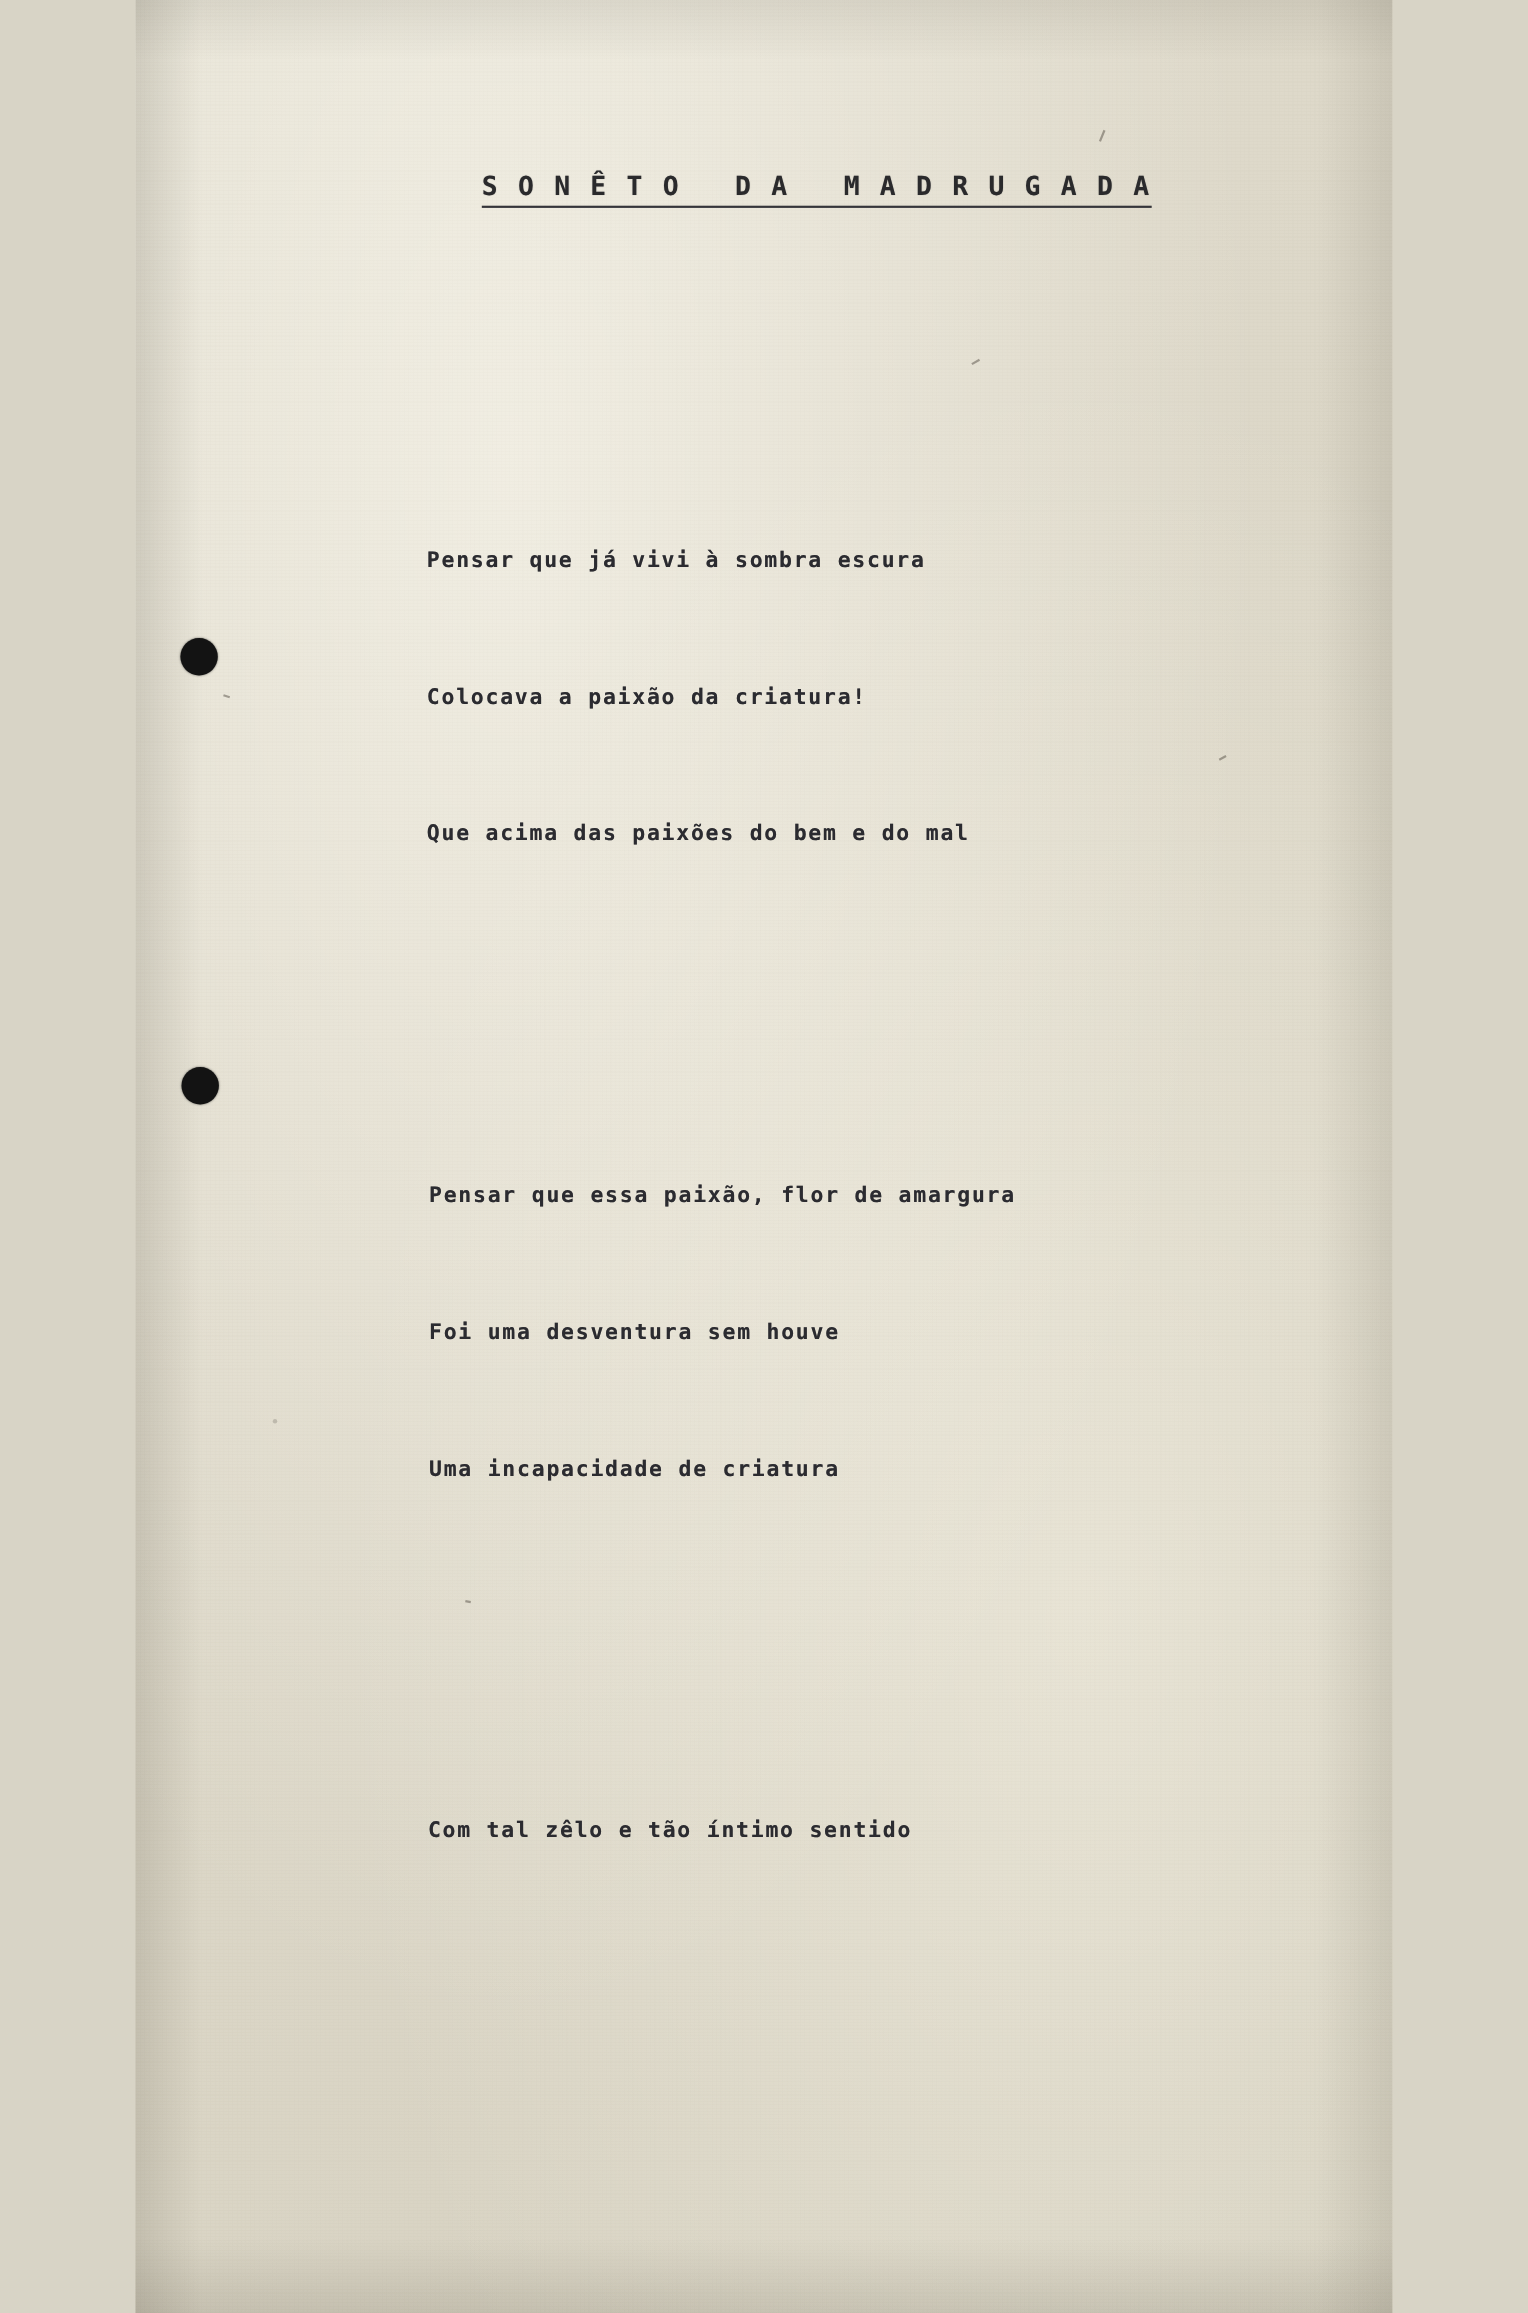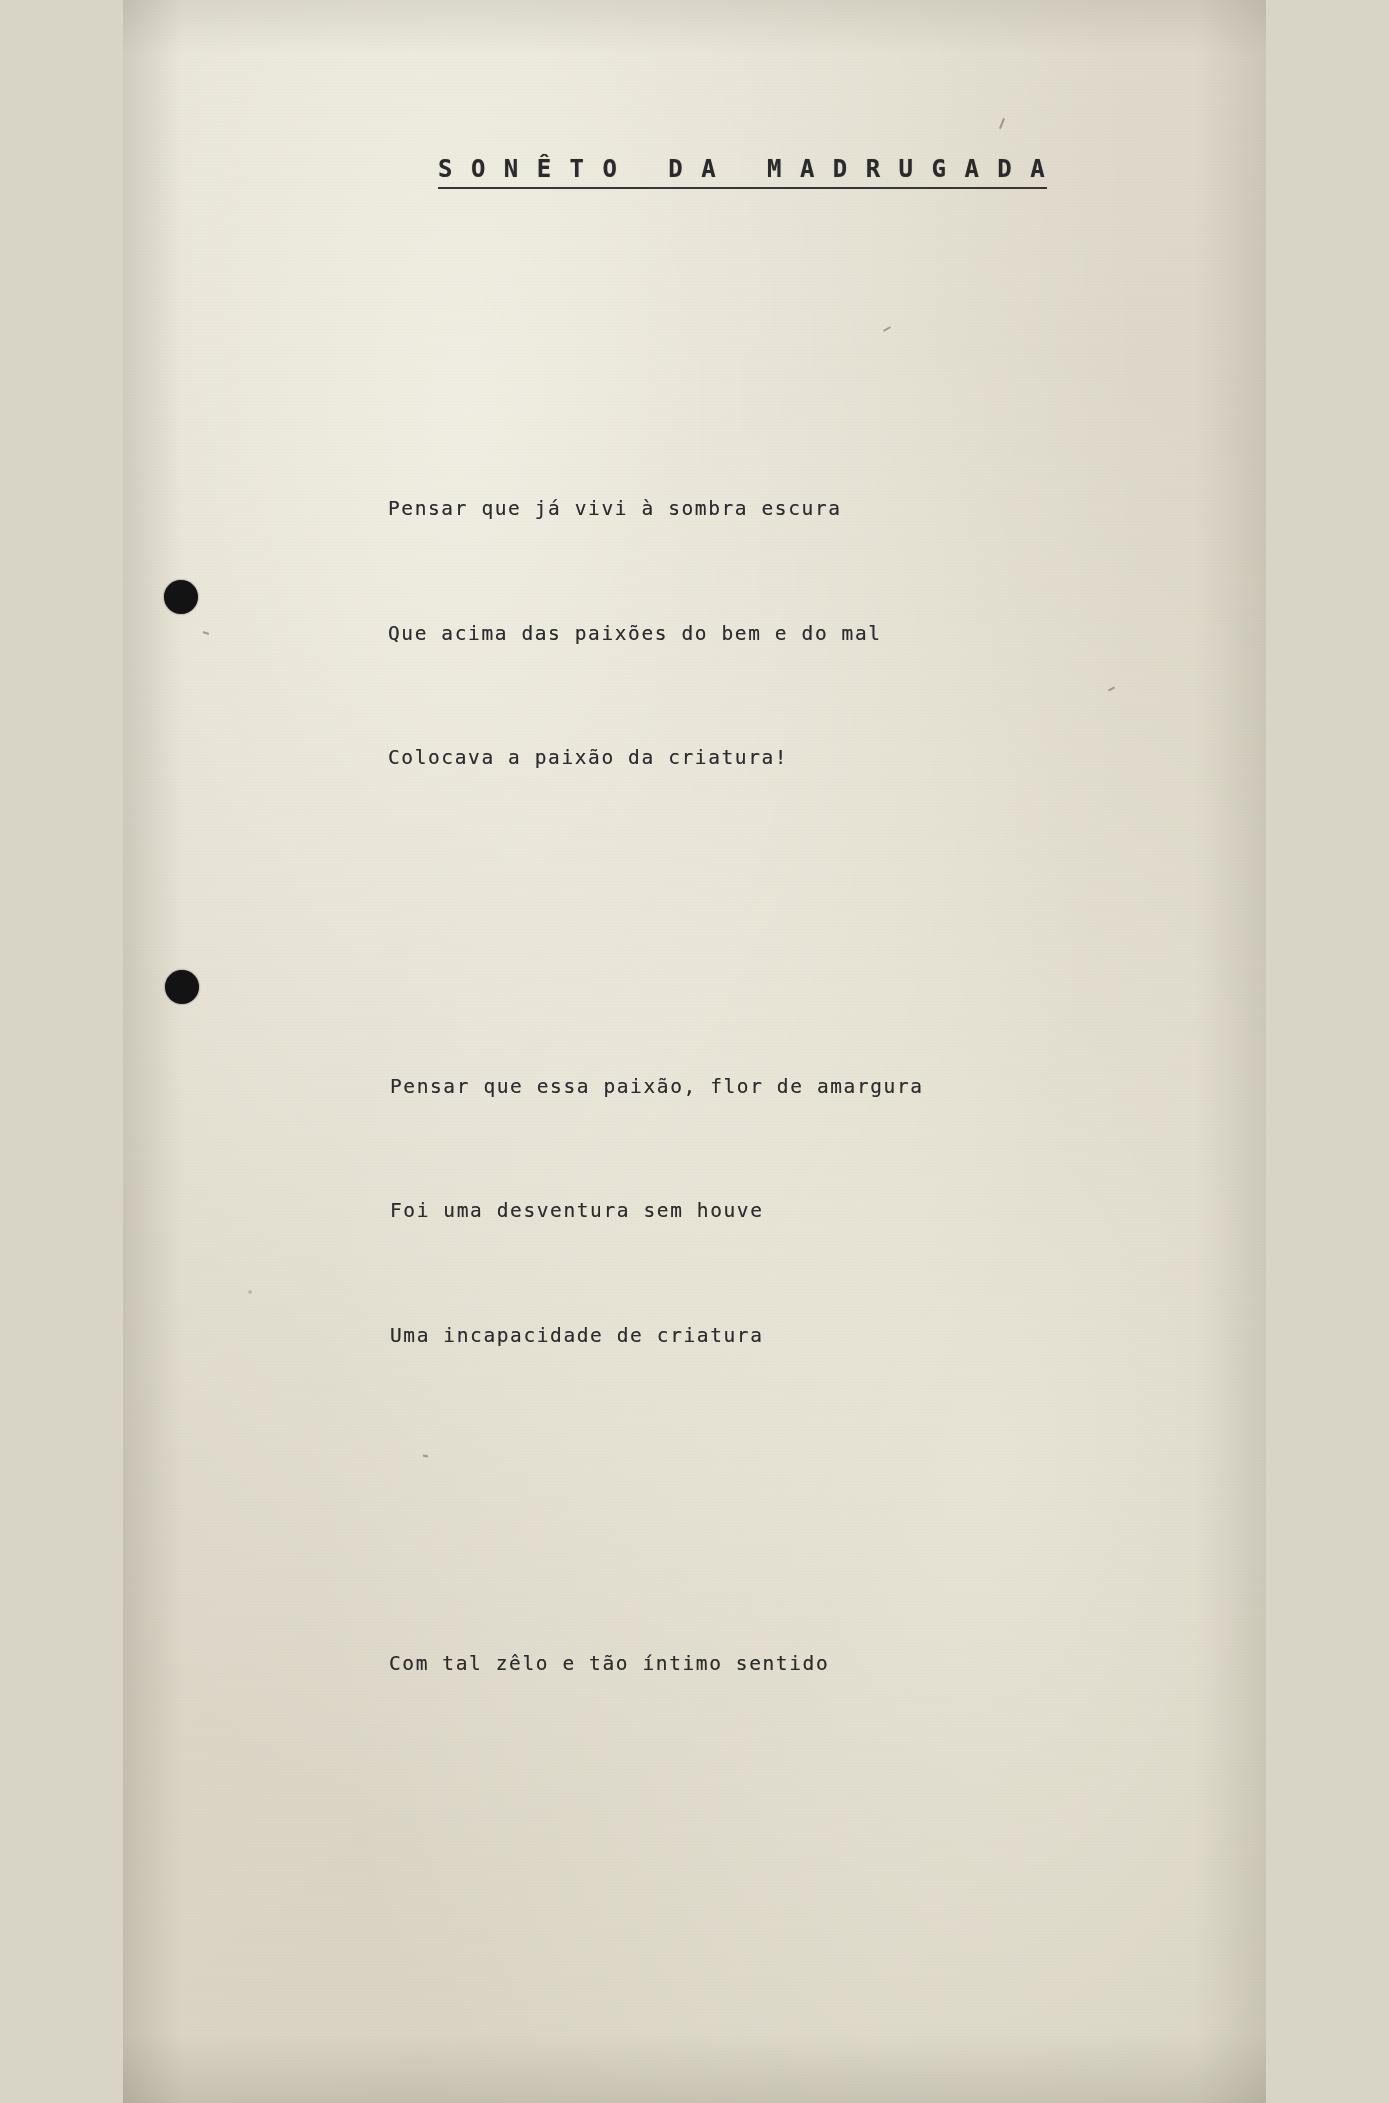--- a/index.html
+++ b/index.html
@@ -71,21 +71,21 @@
     left: 265px;
     top: 322px;
     width: 900px;
     color: #2b2b30;
     font-size: 19.5px;
     line-height: 41.5px;
     letter-spacing: 1.6px;
     white-space: pre;
     text-shadow: 0 0 0.6px rgba(45,45,50,0.5);
   }
-  .stanza { margin-bottom: 38px; }
+  .stanza { margin-bottom: 38px; font-weight: bold; }
   .stanza .line { display: block; }
   .stanza.s2 { margin-left: 2px; }
   .stanza.s3 { margin-left: 1px; }
 
   
   .speck { position: absolute; background: rgba(70,65,55,0.45); }
   .speck.a { left: 878px; top: 118px; width: 2px; height: 11px; transform: rotate(22deg); }
   .speck.b { left: 760px; top: 328px; width: 8px; height: 2px; transform: rotate(-30deg); }
   .speck.c { left: 985px; top: 688px; width: 7px; height: 2px; transform: rotate(-28deg); }
   .speck.d { left: 80px; top: 632px; width: 6px; height: 2px; transform: rotate(18deg); }
@@ -108,22 +108,22 @@
   <div class="speck c"></div>
   <div class="speck d"></div>
   <div class="speck e"></div>
   <div class="speck f"></div>
 
   <div class="title">S O N Ê T O   D A   M A D R U G A D A</div>
 
   <div class="poem">
     <div class="stanza s1">
       <span class="line">Pensar que já vivi à sombra escura</span>
+      <span class="line">Colocava a paixão da criatura!</span>
       <span class="line">Que acima das paixões do bem e do mal</span>
-      <span class="line">Colocava a paixão da criatura!</span>
     </div>
     <div class="stanza s2">
       <span class="line">Pensar que essa paixão, flor de amargura</span>
       <span class="line">Foi uma desventura sem houve</span>
       <span class="line">Uma incapacidade de criatura</span>
     </div>
     <div class="stanza s3">
       <span class="line">Com tal zêlo e tão íntimo sentido</span>
       
     </div>

